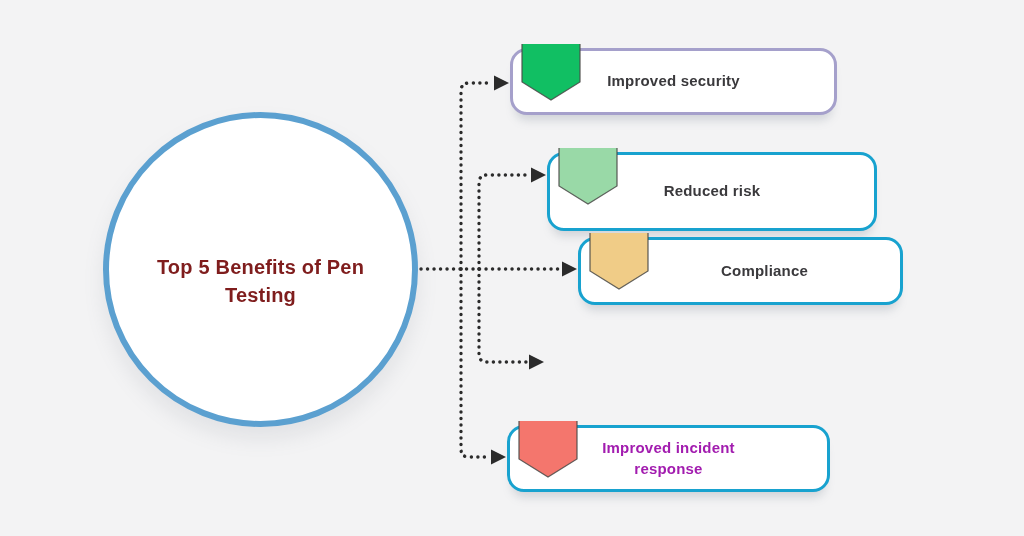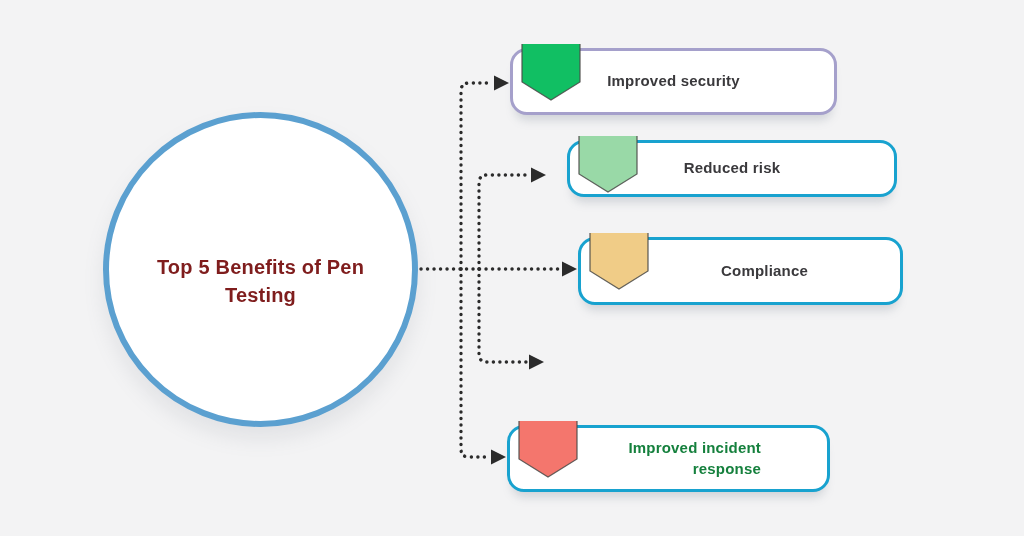--- a/index.html
+++ b/index.html
@@ -29,21 +29,21 @@
     display:flex; align-items:center; justify-content:center;
     box-shadow:0 10px 10px -5px rgba(120,130,145,.28);
   }
   .benefit .label {
     font-size:15px; font-weight:bold; color:#3a393c; text-align:center;
     line-height:1.35; letter-spacing:.2px;
   }
   .banner { position:absolute; left:8px; top:-7px; width:60px; height:58px; }
 
   .b1 { left:510px; top:48px;  width:327px; height:67px; }
-  .b2 { left:547px; top:140px; width:330px; height:57px;margin-left:20px; }
+  .b2 { left:547px; top:152px; width:330px; height:79px; }
   .b3 { left:578px; top:237px; width:325px; height:68px; }
   .b4 { left:545px; top:329px; width:325px; height:69px; }
   .b5 { left:507px; top:425px; width:323px; height:67px; }
   .b5 .label { max-width:185px; }
 </style>
 </head>
 <body>
 
 <div class="stage" style="background: rgb(243, 243, 244);">
 
@@ -91,16 +91,16 @@
     </svg>
     <span class="label" style="color: rgb(58, 57, 60);">Compliance</span>
   </div>
 
 
   <div class="benefit b5" style="border-color: rgb(24, 162, 207);">
     <svg class="banner" viewBox="0 0 60 58">
       <polygon class="banner-fill" points="1,0 59,0 59,38 30,56 1,38" fill="#f4766d"></polygon>
       <path d="M1,0 L1,38 L30,56 L59,38 L59,0" fill="none" stroke="#4a4a48" stroke-width="1.3" opacity="0.85"></path>
     </svg>
-    <span class="label" style="color: #15803d; text-align: right;">Improved incident response</span>
+    <span class="label" style="color: #a21caf;">Improved incident response</span>
   </div>
 
 </div>
 
 </body></html>

